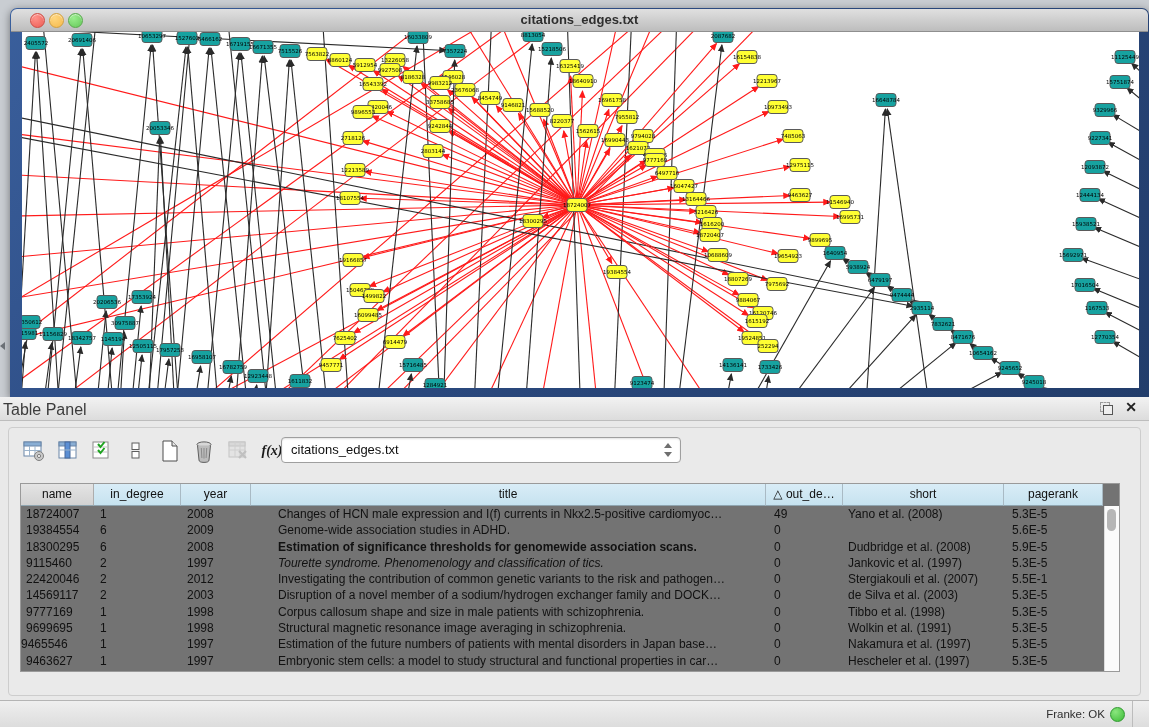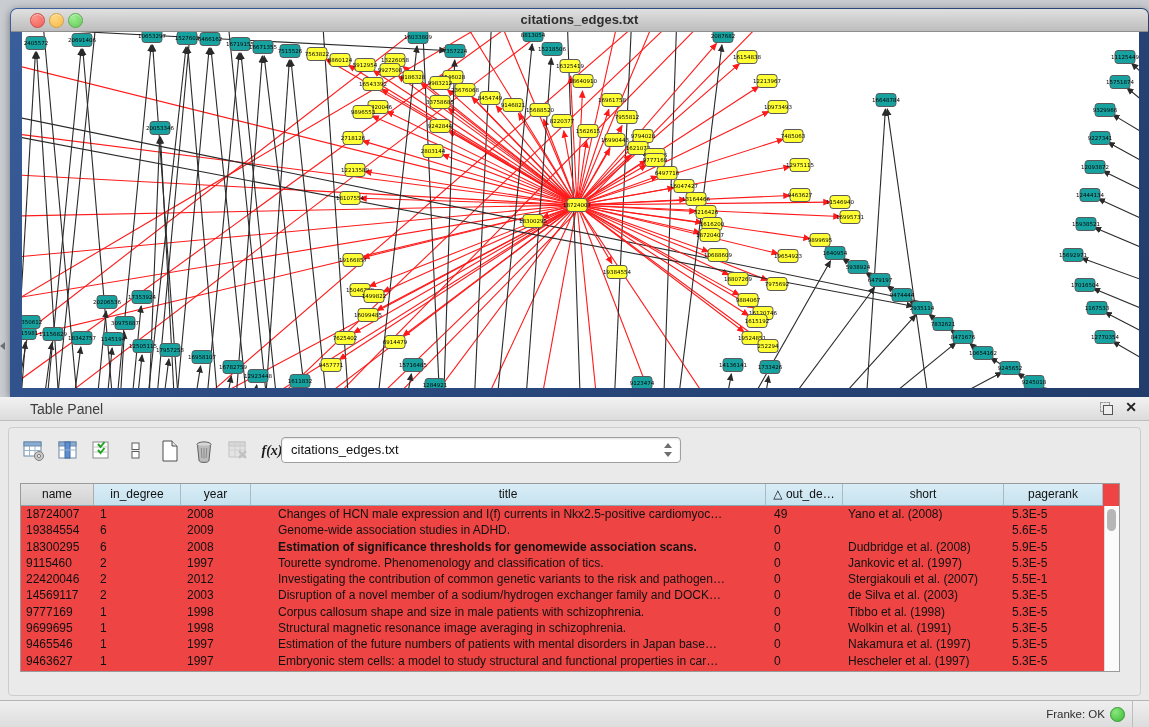--- a/index.html
+++ b/index.html
@@ -23,21 +23,21 @@
   #net-svg{display:block;}
 
   
   #edge-arrow{position:absolute;left:0px;top:342px;width:0;height:0;
     border-top:4px solid transparent;border-bottom:4px solid transparent;border-right:5px solid #6b7076;}
 
   
   #table-panel{position:absolute;left:0;top:397px;width:1149px;height:303px;background:#e9e9e9;}
   #panel-header{position:absolute;left:0;top:0;right:0;height:23px;
     background:linear-gradient(#f2f2f2,#dcdcdc);border-bottom:1px solid #bdbdbd;}
-  #panel-title{position:absolute;left:30px;top:4px;font-size:14px;color:#3c3c3c;}
+  #panel-title{position:absolute;left:3px;top:4px;font-size:16px;color:#3c3c3c;}
   #float-icon{position:absolute;right:36px;top:5px;width:13px;height:13px;}
   #float-icon .b{position:absolute;left:0;top:0;width:8px;height:8px;border:1px dashed #9a9a9a;}
   #float-icon .f{position:absolute;right:0;bottom:0;width:8px;height:8px;border:1px solid #555;background:#eee;}
   #close-icon{position:absolute;right:12px;top:2px;font-size:14px;font-weight:bold;color:#222;cursor:default;}
 
   #group-box{position:absolute;left:8px;top:30px;right:8px;bottom:4px;
     border:1px solid #cdcdcd;border-radius:4px;background:#eaeaea;}
 
   
   #toolbar{position:absolute;left:10px;top:7px;height:32px;display:flex;align-items:center;}
@@ -49,21 +49,21 @@
     border:1px solid #9f9f9f;border-radius:4px;box-shadow:inset 0 1px 2px rgba(0,0,0,.12);}
   #combo-value{position:absolute;left:9px;top:4px;font-size:13px;color:#111;}
   #combo-arrows{position:absolute;right:8px;top:3px;width:9px;height:18px;}
   #combo-arrows .up{position:absolute;top:2px;left:1px;width:0;height:0;
     border-left:4px solid transparent;border-right:4px solid transparent;border-bottom:5px solid #6f6f6f;}
   #combo-arrows .dn{position:absolute;bottom:2px;left:1px;width:0;height:0;
     border-left:4px solid transparent;border-right:4px solid transparent;border-top:5px solid #6f6f6f;}
 
   
   #table-wrap{position:absolute;left:11px;top:55px;width:1098px;height:187px;
-    border:1px solid #9a9a9a;background:#ef4444;overflow:hidden;}
+    border:1px solid #9a9a9a;background:#737373;overflow:hidden;}
   #thead{display:flex;height:22px;}
   .th{box-sizing:border-box;height:22px;line-height:21px;text-align:center;font-size:12px;color:#111;
     background:linear-gradient(#d9edf7,#c6e2ef);border-right:1px solid #a9bac4;border-bottom:1px solid #8fa5b0;
     overflow:hidden;white-space:nowrap;}
   .th-name{background:linear-gradient(#e4e4e4,#d2d2d2);border-right:1px solid #adadad;}
   #tbody{position:absolute;left:0;top:22px;right:14px;bottom:0;}
   .tr{display:flex;height:16.3px;}
   .td{box-sizing:border-box;font-size:12px;color:#111;line-height:16px;
       white-space:nowrap;overflow:hidden;}
   
@@ -897,21 +897,21 @@
             <div class="td" style="width: 70px; padding-left: 6px;">2008</div>
             <div class="td" style="width: 515px; padding-left: 27px; font-weight: bold;">Estimation of significance thresholds for genomewide association scans.</div>
             <div class="td" style="width: 77px; padding-left: 8px;">0</div>
             <div class="td" style="width: 161px; padding-left: 5px;">Dudbridge et al. (2008)</div>
             <div class="td" style="width: 99px; padding-left: 8px;">5.9E-5</div>
           </div>
           <div class="tr">
             <div class="td" style="width: 73px; padding-left: 5px;">9115460</div>
             <div class="td" style="width: 87px; padding-left: 6px;">2</div>
             <div class="td" style="width: 70px; padding-left: 6px;">1997</div>
-            <div class="td" style="width: 515px; padding-left: 27px;">Tourette syndrome. Phenomenology and classification of tics.</div>
+            <div class="td" style="width: 515px; padding-left: 27px; font-style: italic;">Tourette syndrome. Phenomenology and classification of tics.</div>
             <div class="td" style="width: 77px; padding-left: 8px;">0</div>
             <div class="td" style="width: 161px; padding-left: 5px;">Jankovic et al. (1997)</div>
             <div class="td" style="width: 99px; padding-left: 8px;">5.3E-5</div>
           </div>
           <div class="tr">
             <div class="td" style="width: 73px; padding-left: 5px;">22420046</div>
             <div class="td" style="width: 87px; padding-left: 6px;">2</div>
             <div class="td" style="width: 70px; padding-left: 6px;">2012</div>
             <div class="td" style="width: 515px; padding-left: 27px;">Investigating the contribution of common genetic variants to the risk and pathogen…</div>
             <div class="td" style="width: 77px; padding-left: 8px;">0</div>
@@ -939,21 +939,21 @@
           <div class="tr">
             <div class="td" style="width: 73px; padding-left: 5px;">9699695</div>
             <div class="td" style="width: 87px; padding-left: 6px;">1</div>
             <div class="td" style="width: 70px; padding-left: 6px;">1998</div>
             <div class="td" style="width: 515px; padding-left: 27px;">Structural magnetic resonance image averaging in schizophrenia.</div>
             <div class="td" style="width: 77px; padding-left: 8px;">0</div>
             <div class="td" style="width: 161px; padding-left: 5px;">Wolkin et al. (1991)</div>
             <div class="td" style="width: 99px; padding-left: 8px;">5.3E-5</div>
           </div>
           <div class="tr">
-            <div class="td" style="width: 73px; padding-left: 5px;">9465546</div>
+            <div class="td" style="width: 73px; ">9465546</div>
             <div class="td" style="width: 87px; padding-left: 6px;">1</div>
             <div class="td" style="width: 70px; padding-left: 6px;">1997</div>
             <div class="td" style="width: 515px; padding-left: 27px;">Estimation of the future numbers of patients with mental disorders in Japan base…</div>
             <div class="td" style="width: 77px; padding-left: 8px;">0</div>
             <div class="td" style="width: 161px; padding-left: 5px;">Nakamura et al. (1997)</div>
             <div class="td" style="width: 99px; padding-left: 8px;">5.3E-5</div>
           </div>
           <div class="tr">
             <div class="td" style="width: 73px; padding-left: 5px;">9463627</div>
             <div class="td" style="width: 87px; padding-left: 6px;">1</div>

